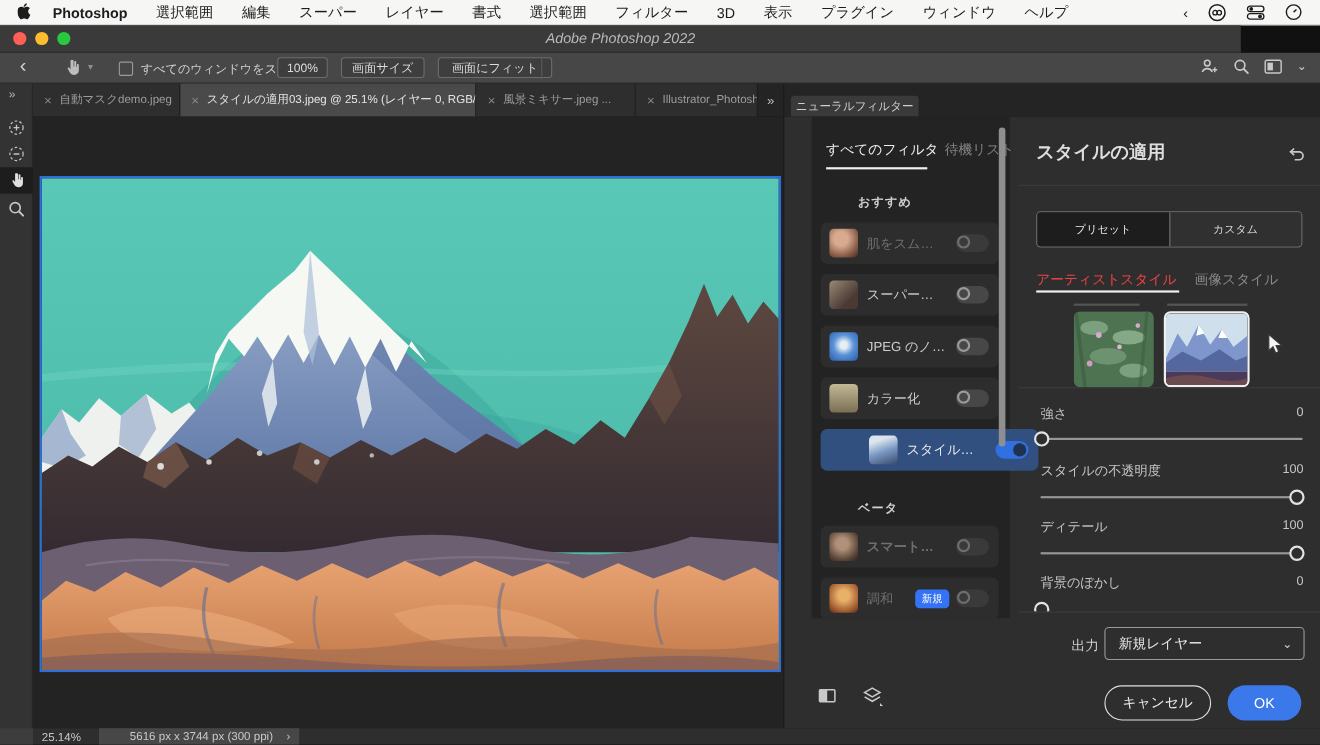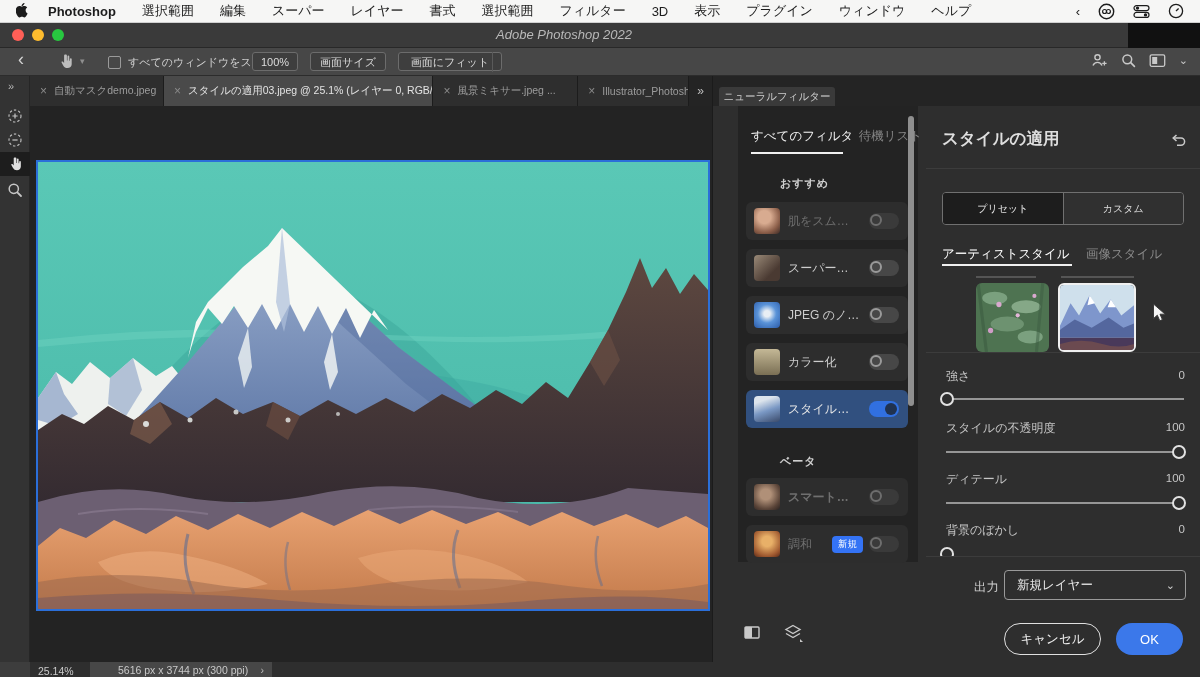--- a/index.html
+++ b/index.html
@@ -68,21 +68,21 @@
   .panel{position:absolute;left:712px;top:106px;width:488px;height:556px;background:#2e2e2e;border-left:1px solid #1b1b1b;box-sizing:border-box;}
 
   
   .flist{position:absolute;left:25px;top:0;width:180px;height:456px;background:#232323;}
   .fl-tabs{position:absolute;left:13px;top:22px;font-size:12.5px;white-space:nowrap;}
   .fl-tab-all{color:#f0f0f0;}
   .fl-tab-wait{color:#838383;margin-left:2px;}
   .fl-underline{position:absolute;left:13px;top:46px;width:92px;height:2px;background:#f0f0f0;}
   .fl-header{position:absolute;left:14px;font-size:11px;font-weight:700;color:#cfcfcf;letter-spacing:1px;margin-left:28px;}
   .frow{position:absolute;left:8px;width:162px;height:38px;background:#2d2d2d;border-radius:6px;display:flex;align-items:center;}
-  .frow.sel{background:#31507f;}
+  .frow.sel{background:#31507f;padding-left:36px;}
   .fthumb{flex:0 0 auto;width:26px;height:26px;border-radius:4px;margin-left:8px;}
   .flabel{flex:1 1 auto;margin-left:8px;font-size:12px;color:#cdcdcd;white-space:nowrap;overflow:hidden;}
   .flabel.dim{color:#6f6f6f;}
   .frow.sel .flabel{color:#e8e8e8;}
   .badge{flex:0 0 auto;background:#3473f5;color:#fff;font-size:9.5px;padding:2px 6px;border-radius:4px;margin-right:6px;}
   .toggle{flex:0 0 auto;width:30px;height:16px;border-radius:8px;margin-right:9px;position:relative;}
   .toggle.off{background:#474747;}
   .toggle.off.dim{background:#3a3a3a;}
   .toggle.off .knob{position:absolute;left:1px;top:1px;width:12px;height:12px;border-radius:50%;
                     border:2px solid #9a9a9a;box-sizing:border-box;background:transparent;}
@@ -100,21 +100,21 @@
 
   
   .settings{position:absolute;left:213px;top:0;width:275px;height:556px;}
   .st-title{position:absolute;left:16px;top:22px;font-size:16.5px;font-weight:700;color:#dedede;}
   .st-reset{position:absolute;right:14px;top:26px;color:#c9c9c9;}
   .st-div{position:absolute;left:0;width:275px;height:1px;background:#3c3c3c;}
   .seg{position:absolute;left:16px;top:86px;width:242px;height:33px;border:1px solid #707070;border-radius:4px;display:flex;box-sizing:border-box;overflow:hidden;}
   .seg-cell{flex:1;display:flex;align-items:center;justify-content:center;font-size:10px;}
   .seg-cell.active{background:#1d1d1d;color:#ececec;}
   .seg-cell.idle{background:#303030;color:#dedede;border-left:1px solid #707070;}
-  .styletab-a{position:absolute;left:16px;top:140px;font-size:12.5px;color:#ffffff;}
+  .styletab-a{position:absolute;left:16px;top:140px;font-size:12.5px;color:#ef4444;}
   .styletab-a-ul{position:absolute;left:16px;top:158px;width:130px;height:2px;background:#f0f0f0;}
   .styletab-b{position:absolute;left:160px;top:140px;font-size:12.5px;color:#8a8a8a;}
   .prevline{position:absolute;top:170px;height:2px;background:#555;}
   .thumbcard{position:absolute;top:177px;height:69px;border-radius:6px;overflow:hidden;}
   .thumbcard.sel{border:2px solid #f0f0f0;box-sizing:border-box;}
   .slider-label{position:absolute;left:20px;font-size:12px;color:#c6c6c6;white-space:nowrap;}
   .slider-val{position:absolute;right:16px;font-size:11.5px;color:#c6c6c6;}
   .slider-track{position:absolute;left:20px;width:238px;height:2px;background:#969696;}
   .slider-knob{position:absolute;width:14px;height:14px;border-radius:50%;border:2px solid #e2e2e2;background:#2e2e2e;box-sizing:border-box;}
   .out-label{position:absolute;left:48px;top:473px;font-size:12.5px;color:#cfcfcf;}

